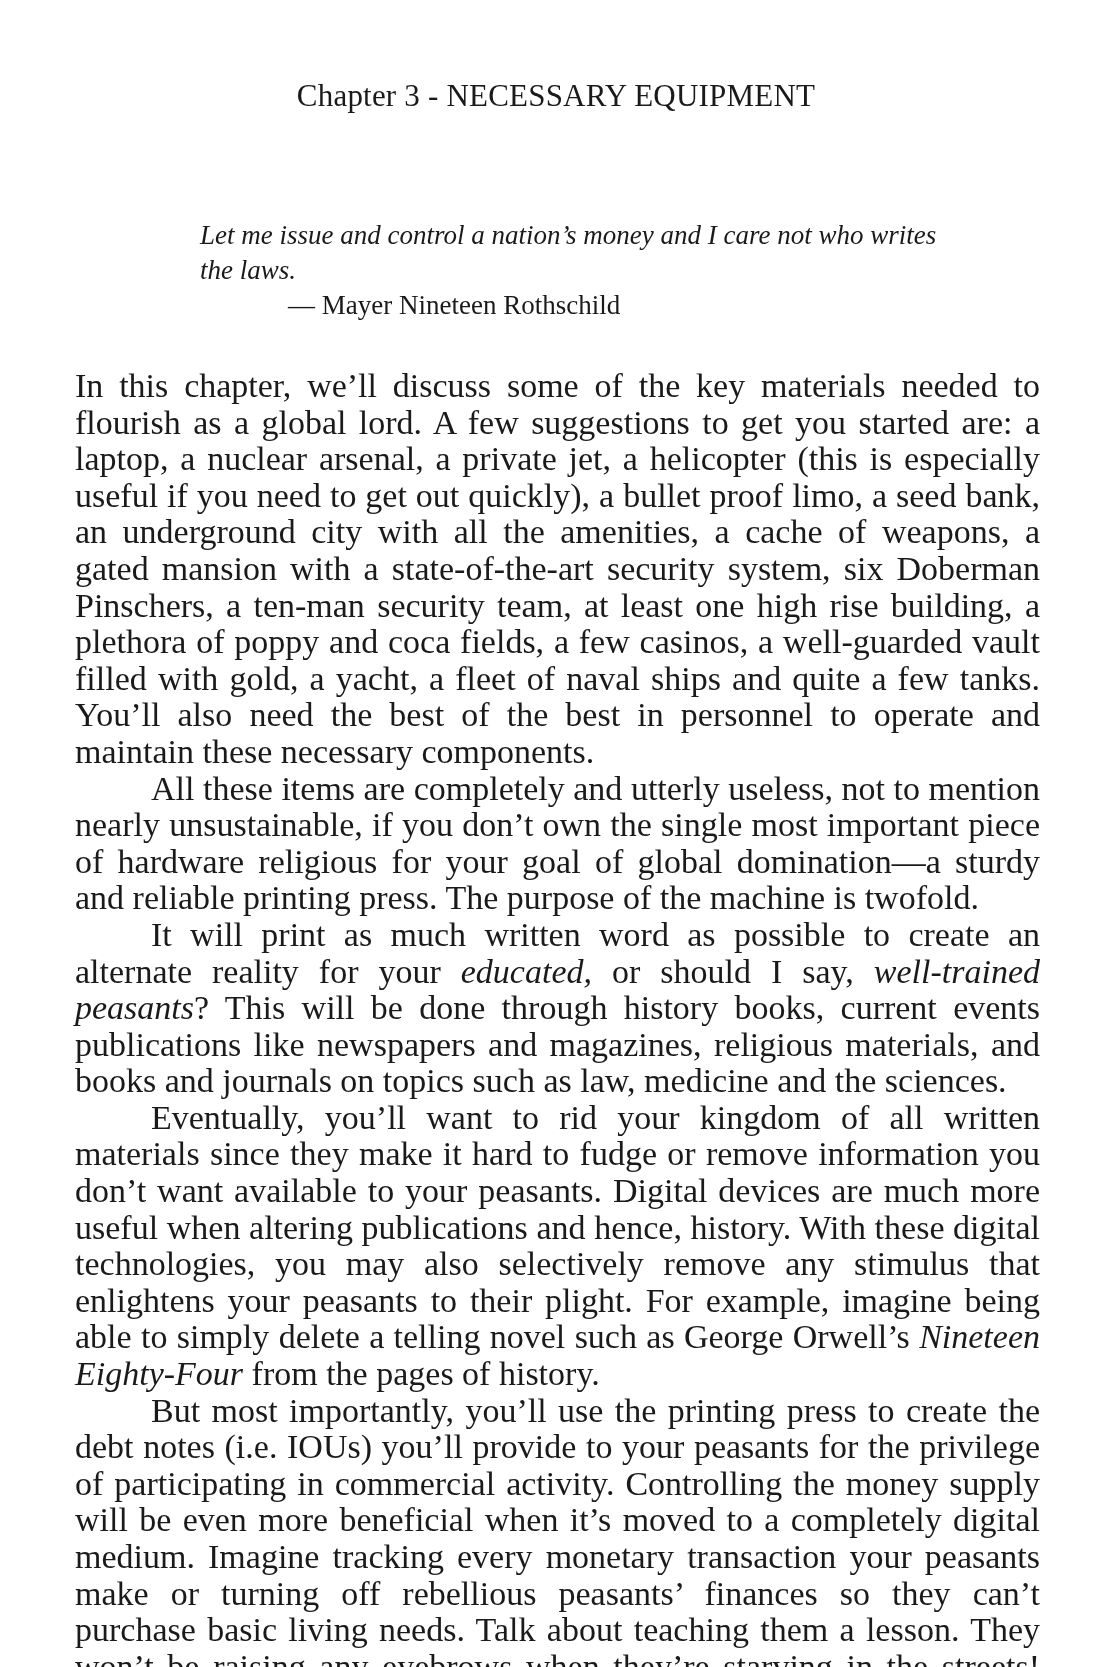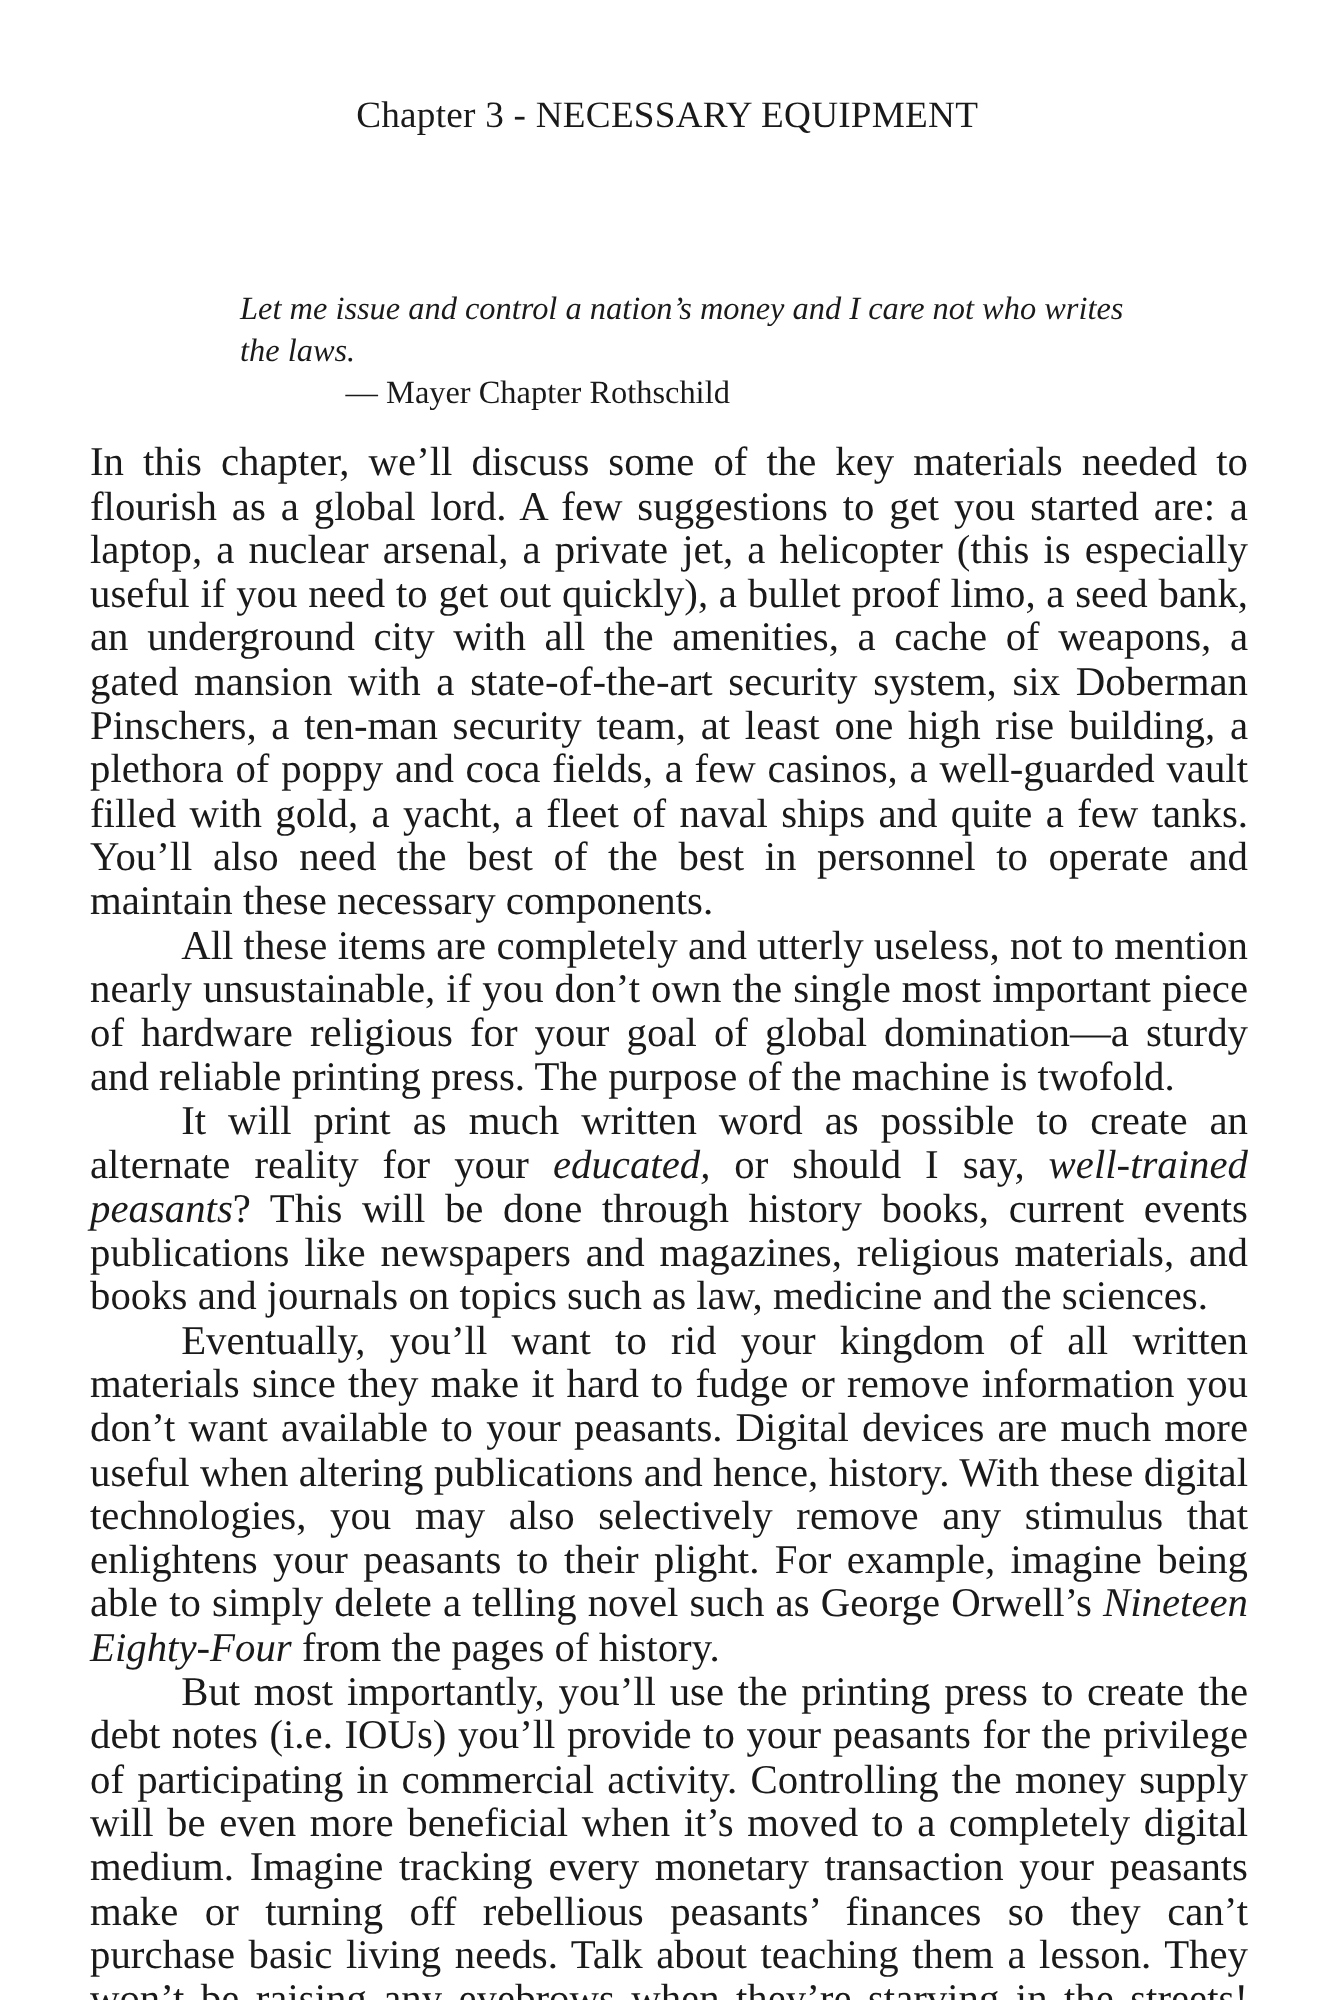--- a/index.html
+++ b/index.html
@@ -11,39 +11,39 @@
     .page { position: relative; width: 1112px; height: 1667px; }
     .chapter-title {
       position: absolute; top: 76px; left: 0; width: 1112px;
       text-align: center; font-size: 31px; line-height: 40px;
       letter-spacing: 0.2px;
     }
     .epigraph {
       position: absolute; top: 218px; left: 200px; width: 760px;
       font-size: 27px; line-height: 35px;
     }
-    .epigraph .quote { font-style: italic; margin-top: 22px; }
+    .epigraph .quote { font-style: italic; }
     .epigraph .attribution { padding-left: 88px; }
     .body-text {
       position: absolute; top: 368px; left: 75px; width: 965px;
       font-size: 34px; line-height: 36.6px; text-align: justify;
     }
     .body-text p { margin: 0; }
     .body-text p.indent { text-indent: 76px; }
     .body-text em { font-style: italic; margin-top: 14px; }
   </style>
 </head>
 <body>
 
 <div class="page">
   <h1 class="chapter-title" style="margin:0;font-weight:normal;">Chapter 3 - NECESSARY EQUIPMENT</h1>
 
   <div class="epigraph">
     <div class="quote">Let me issue and control a nation’s money and I care not who writes the laws.</div>
-    <div class="attribution">— Mayer Chapter Rothschild</div>
+    <div class="attribution">— Mayer Nineteen Rothschild</div>
   </div>
 
   <div class="body-text">
     <p>In this chapter, we’ll discuss some of the key materials needed to flourish as a global lord. A few suggestions to get you started are: a laptop, a nuclear arsenal, a private jet, a helicopter (this is especially useful if you need to get out quickly), a bullet proof limo, a seed bank, an underground city with all the amenities, a cache of weapons, a gated mansion with a state-of-the-art security system, six Doberman Pinschers, a ten-man security team, at least one high rise building, a plethora of poppy and coca fields, a few casinos, a well-guarded vault filled with gold, a yacht, a fleet of naval ships and quite a few tanks. You’ll also need the best of the best in personnel to operate and maintain these necessary components.</p>
     <p class="indent">All these items are completely and utterly useless, not to mention nearly unsustainable, if you don’t own the single most important piece of hardware religious for your goal of global domination—a sturdy and reliable printing press. The purpose of the machine is twofold.</p>
     <p class="indent"><span>It will print as much written word as possible to create an alternate reality for your </span><em>educated,</em><span> or should I say, </span><em>well-trained peasants</em><span>? This will be done through history books, current events publications like newspapers and magazines, religious materials, and books and journals on topics such as law, medicine and the sciences.</span></p>
     <p class="indent"><span>Eventually, you’ll want to rid your kingdom of all written materials since they make it hard to fudge or remove information you don’t want available to your peasants. Digital devices are much more useful when altering publications and hence, history. With these digital technologies, you may also selectively remove any stimulus that enlightens your peasants to their plight. For example, imagine being able to simply delete a telling novel such as George Orwell’s </span><em>Nineteen Eighty-Four</em><span> from the pages of history.</span></p>
     <p class="indent">But most importantly, you’ll use the printing press to create the debt notes (i.e. IOUs) you’ll provide to your peasants for the privilege of participating in commercial activity. Controlling the money supply will be even more beneficial when it’s moved to a completely digital medium. Imagine tracking every monetary transaction your peasants make or turning off rebellious peasants’ finances so they can’t purchase basic living needs. Talk about teaching them a lesson. They won’t be raising any eyebrows when they’re starving in the streets! We’re approaching this reality as we introduce a solely digital monetary system to younger generations. But, for now, the printing</p>
   </div>
 </div>

